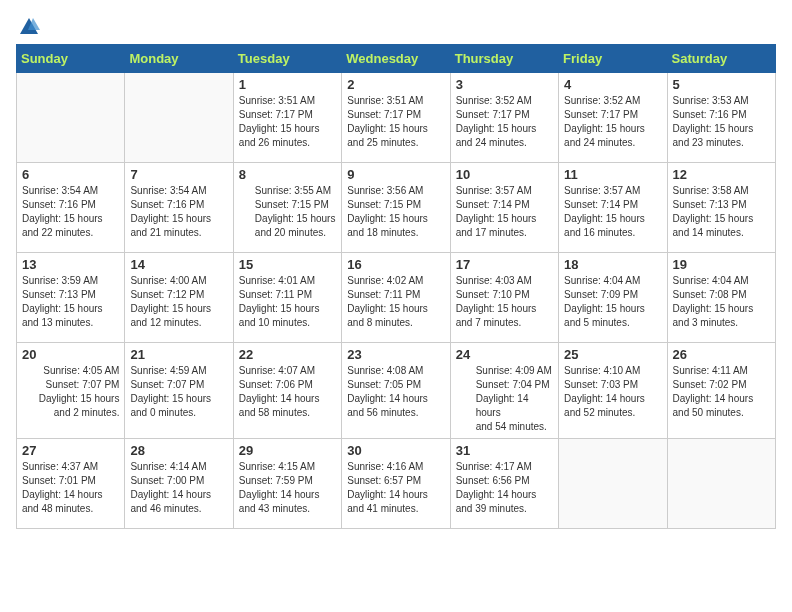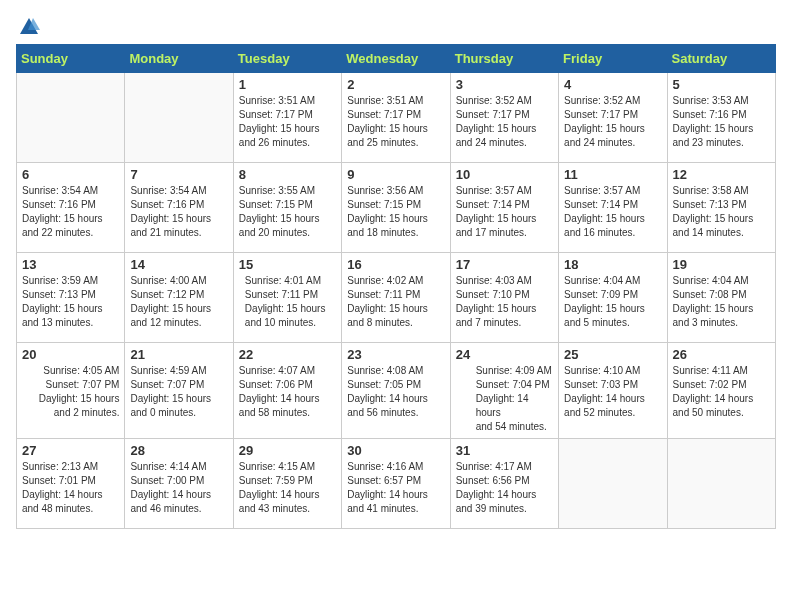--- a/index.html
+++ b/index.html
@@ -155,21 +155,21 @@
         </td>
         <td>
           <span class="day-number">7</span>
           <div class="day-info" style="white-space: pre-line;">Sunrise: 3:54 AM
 Sunset: 7:16 PM
 Daylight: 15 hours
 and 21 minutes.</div>
         </td>
         <td>
           <span class="day-number">8</span>
-          <div class="day-info" style="white-space: pre-line;">Sunrise: 3:55 AM
+          <div class="day-info" style="white-space: pre-line; margin-left: 16px;">Sunrise: 3:55 AM
 Sunset: 7:15 PM
 Daylight: 15 hours
 and 20 minutes.</div>
         </td>
         <td>
           <span class="day-number">9</span>
           <div class="day-info" style="white-space: pre-line;">Sunrise: 3:56 AM
 Sunset: 7:15 PM
 Daylight: 15 hours
 and 18 minutes.</div>
@@ -206,21 +206,21 @@
         </td>
         <td>
           <span class="day-number">14</span>
           <div class="day-info" style="white-space: pre-line;">Sunrise: 4:00 AM
 Sunset: 7:12 PM
 Daylight: 15 hours
 and 12 minutes.</div>
         </td>
         <td>
           <span class="day-number">15</span>
-          <div class="day-info" style="white-space: pre-line; margin-left: 6px;">Sunrise: 4:01 AM
+          <div class="day-info" style="white-space: pre-line;">Sunrise: 4:01 AM
 Sunset: 7:11 PM
 Daylight: 15 hours
 and 10 minutes.</div>
         </td>
         <td>
           <span class="day-number">16</span>
           <div class="day-info" style="white-space: pre-line;">Sunrise: 4:02 AM
 Sunset: 7:11 PM
 Daylight: 15 hours
 and 8 minutes.</div>
@@ -294,21 +294,21 @@
           <span class="day-number">26</span>
           <div class="day-info" style="white-space: pre-line;">Sunrise: 4:11 AM
 Sunset: 7:02 PM
 Daylight: 14 hours
 and 50 minutes.</div>
         </td>
       </tr>
       <tr class="week-row">
         <td>
           <span class="day-number">27</span>
-          <div class="day-info" style="white-space: pre-line;">Sunrise: 2:13 AM
+          <div class="day-info" style="white-space: pre-line;">Sunrise: 4:37 AM
 Sunset: 7:01 PM
 Daylight: 14 hours
 and 48 minutes.</div>
         </td>
         <td>
           <span class="day-number">28</span>
           <div class="day-info" style="white-space: pre-line;">Sunrise: 4:14 AM
 Sunset: 7:00 PM
 Daylight: 14 hours
 and 46 minutes.</div>

